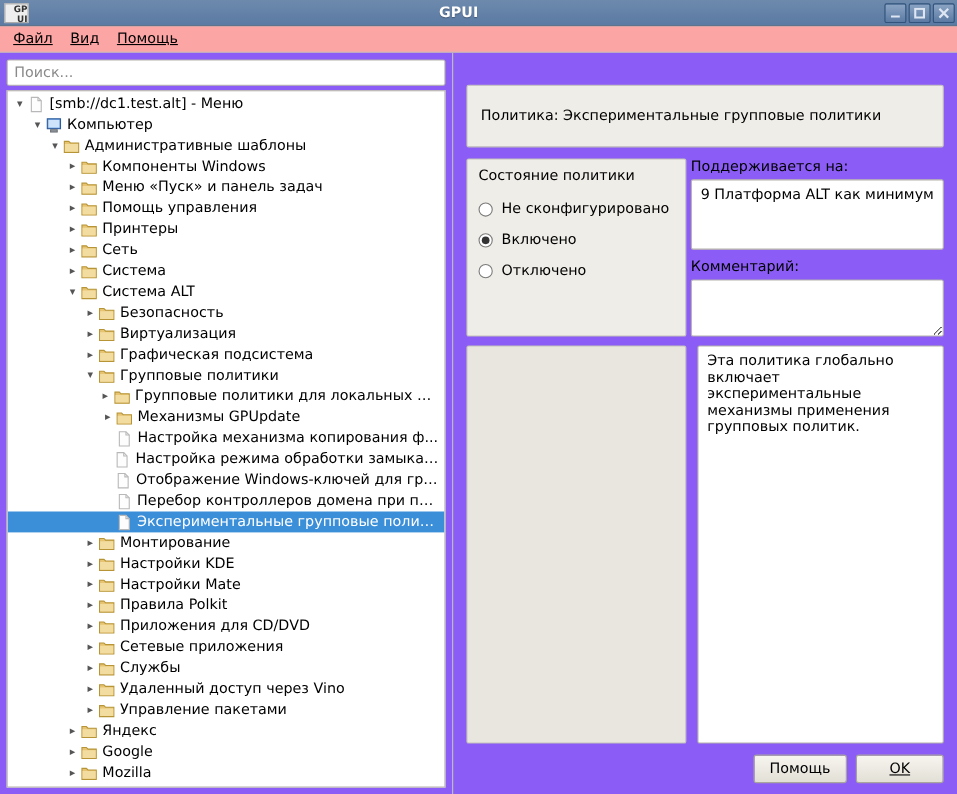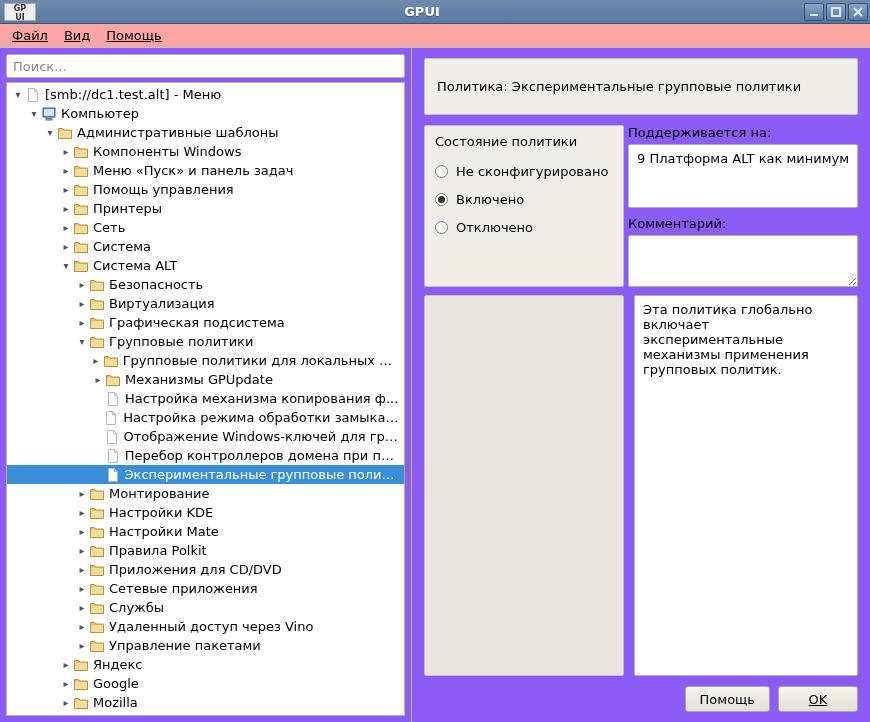--- a/index.html
+++ b/index.html
@@ -18,27 +18,27 @@
   .titlebar {
     height: 24px;
     background: linear-gradient(to bottom, #6d8aad, #5b7aa3);
     display: flex;
     align-items: center;
     color: #fff;
     font-weight: bold;
     border-bottom: 1px solid #3b5472;
   }
   .titlebar .app-icon {
-    width: 32px;
+    width: 22px;
     height: 18px;
     margin: 0 4px;
     background: #eee;
     font-size: 8px;
     color: #333;
-    text-align: center;
+    text-align: right;
     line-height: 9px;
     border: 1px solid #aaa;
   }
   .titlebar .title-text {
     flex: 1;
     text-align: center;
     font-size: 13px;
     text-shadow: 0 1px 1px rgba(0,0,0,0.3);
   }
   .winbtns { display: flex; gap: 2px; margin-right: 2px; }
@@ -147,20 +147,21 @@
     padding: 10px 12px 10px 12px;
     display: flex;
     flex-direction: column;
   }
   .policy-title-area {
     border: 1px solid #c4c1ba;
     background: #efede7;
     padding: 20px 12px;
     margin-bottom: 10px;
     border-radius: 2px;
+    margin-top: 19px;
   }
   .panels-row {
     display: flex;
     gap: 4px;
     margin-bottom: 8px;
   }
   .state-panel {
     flex: 0 0 200px;
     border: 1px solid #c4c1ba;
     background: #efede7;

